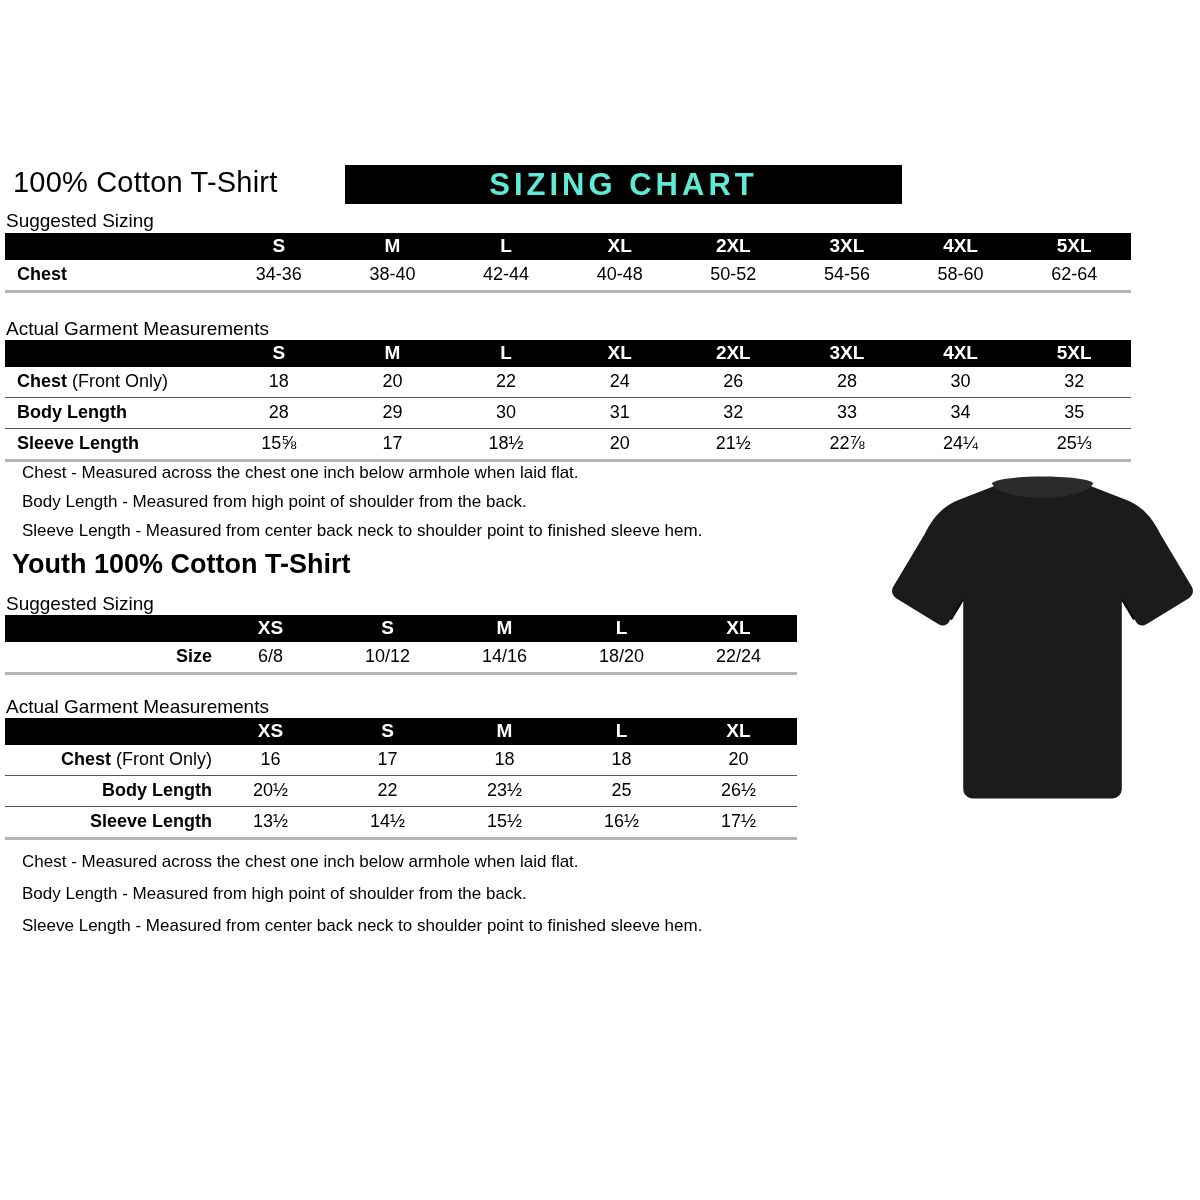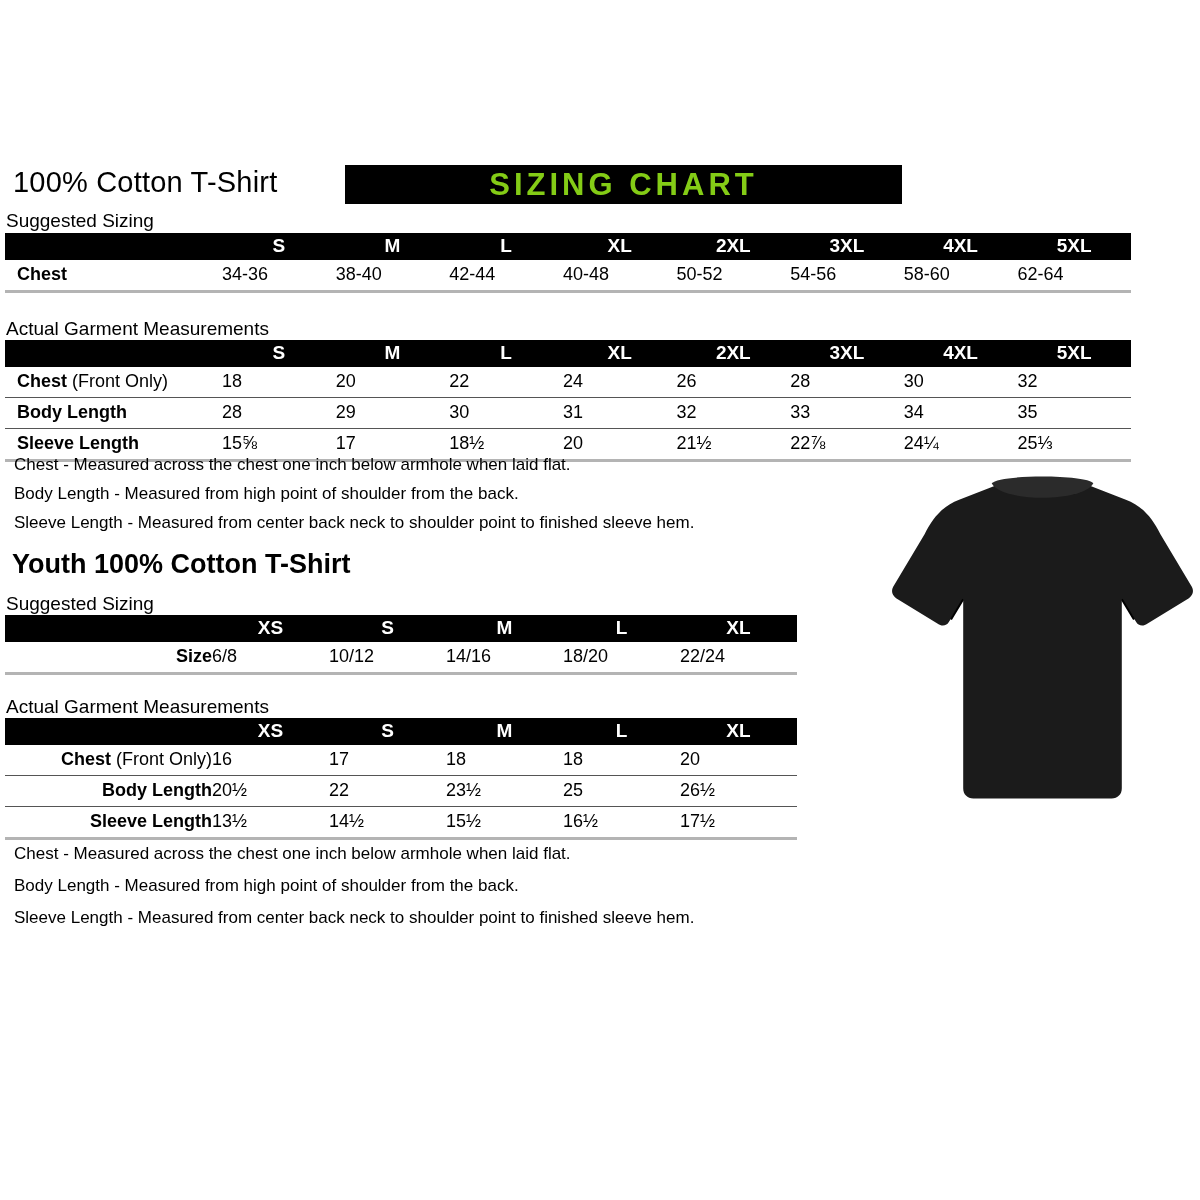--- a/index.html
+++ b/index.html
@@ -1,39 +1,39 @@
 <!DOCTYPE html>
 <html><head>
 <meta charset="utf-8">
 <style>
   html,body{margin:0;padding:0;background:#fff;}
   body{width:1200px;height:1200px;position:relative;font-family:"Liberation Sans",sans-serif;color:#000;overflow:hidden;}
   .abs{position:absolute;}
 
   .adult-title{left:13px;top:166px;font-size:29px;font-weight:400;letter-spacing:.2px;}
-  .banner{left:345px;top:165px;width:557px;height:39px;background:#000;color:#84cc16;
+  .banner{left:345px;top:165px;width:557px;height:39px;background:#000;color:#5eead4;
           font-size:31px;font-weight:700;letter-spacing:4px;text-align:center;line-height:39px;}
   .section-label{font-size:19px;font-weight:400;}
   .youth-title{left:12px;top:549px;font-size:27px;font-weight:700;}
 
   table.size-table{border-collapse:collapse;table-layout:fixed;position:absolute;}
   table.size-table th{background:#000;color:#fff;font-weight:700;font-size:19px;
                       text-align:center;padding:2px 0 3px;}
-  table.size-table td{font-size:18px;padding:4px 0 5px;
+  table.size-table td{text-align:center;font-size:18px;padding:4px 0 5px;
                       border-bottom:1px solid #555;}
   table.size-table tbody tr:last-child td{border-bottom:3px solid #b4b4b4;}
   table.size-table .label-col{text-align:left;padding-left:12px;}
   table.adult-tbl{width:1126px;}
   table.adult-tbl .label-col{width:205px;}
   table.youth-tbl{width:792px;}
   table.youth-tbl .label-col{width:195px;text-align:right;}
   td.label-col b{font-weight:700;}
   td.label-col span{font-weight:400;}
 
-  .notes p{margin:0;font-size:17px;line-height:21px;}
+  .notes p{margin:8px;font-size:17px;line-height:21px;}
   .notes-adult{left:14px;top:454px;}
   .notes-adult p{margin-bottom:8px;}
   .notes-youth{left:14px;top:843px;}
   .notes-youth p{margin-bottom:11px;}
 
   .tshirt{left:890px;top:468px;width:305px;height:352px;}
 </style>
 </head>
 <body>
 

